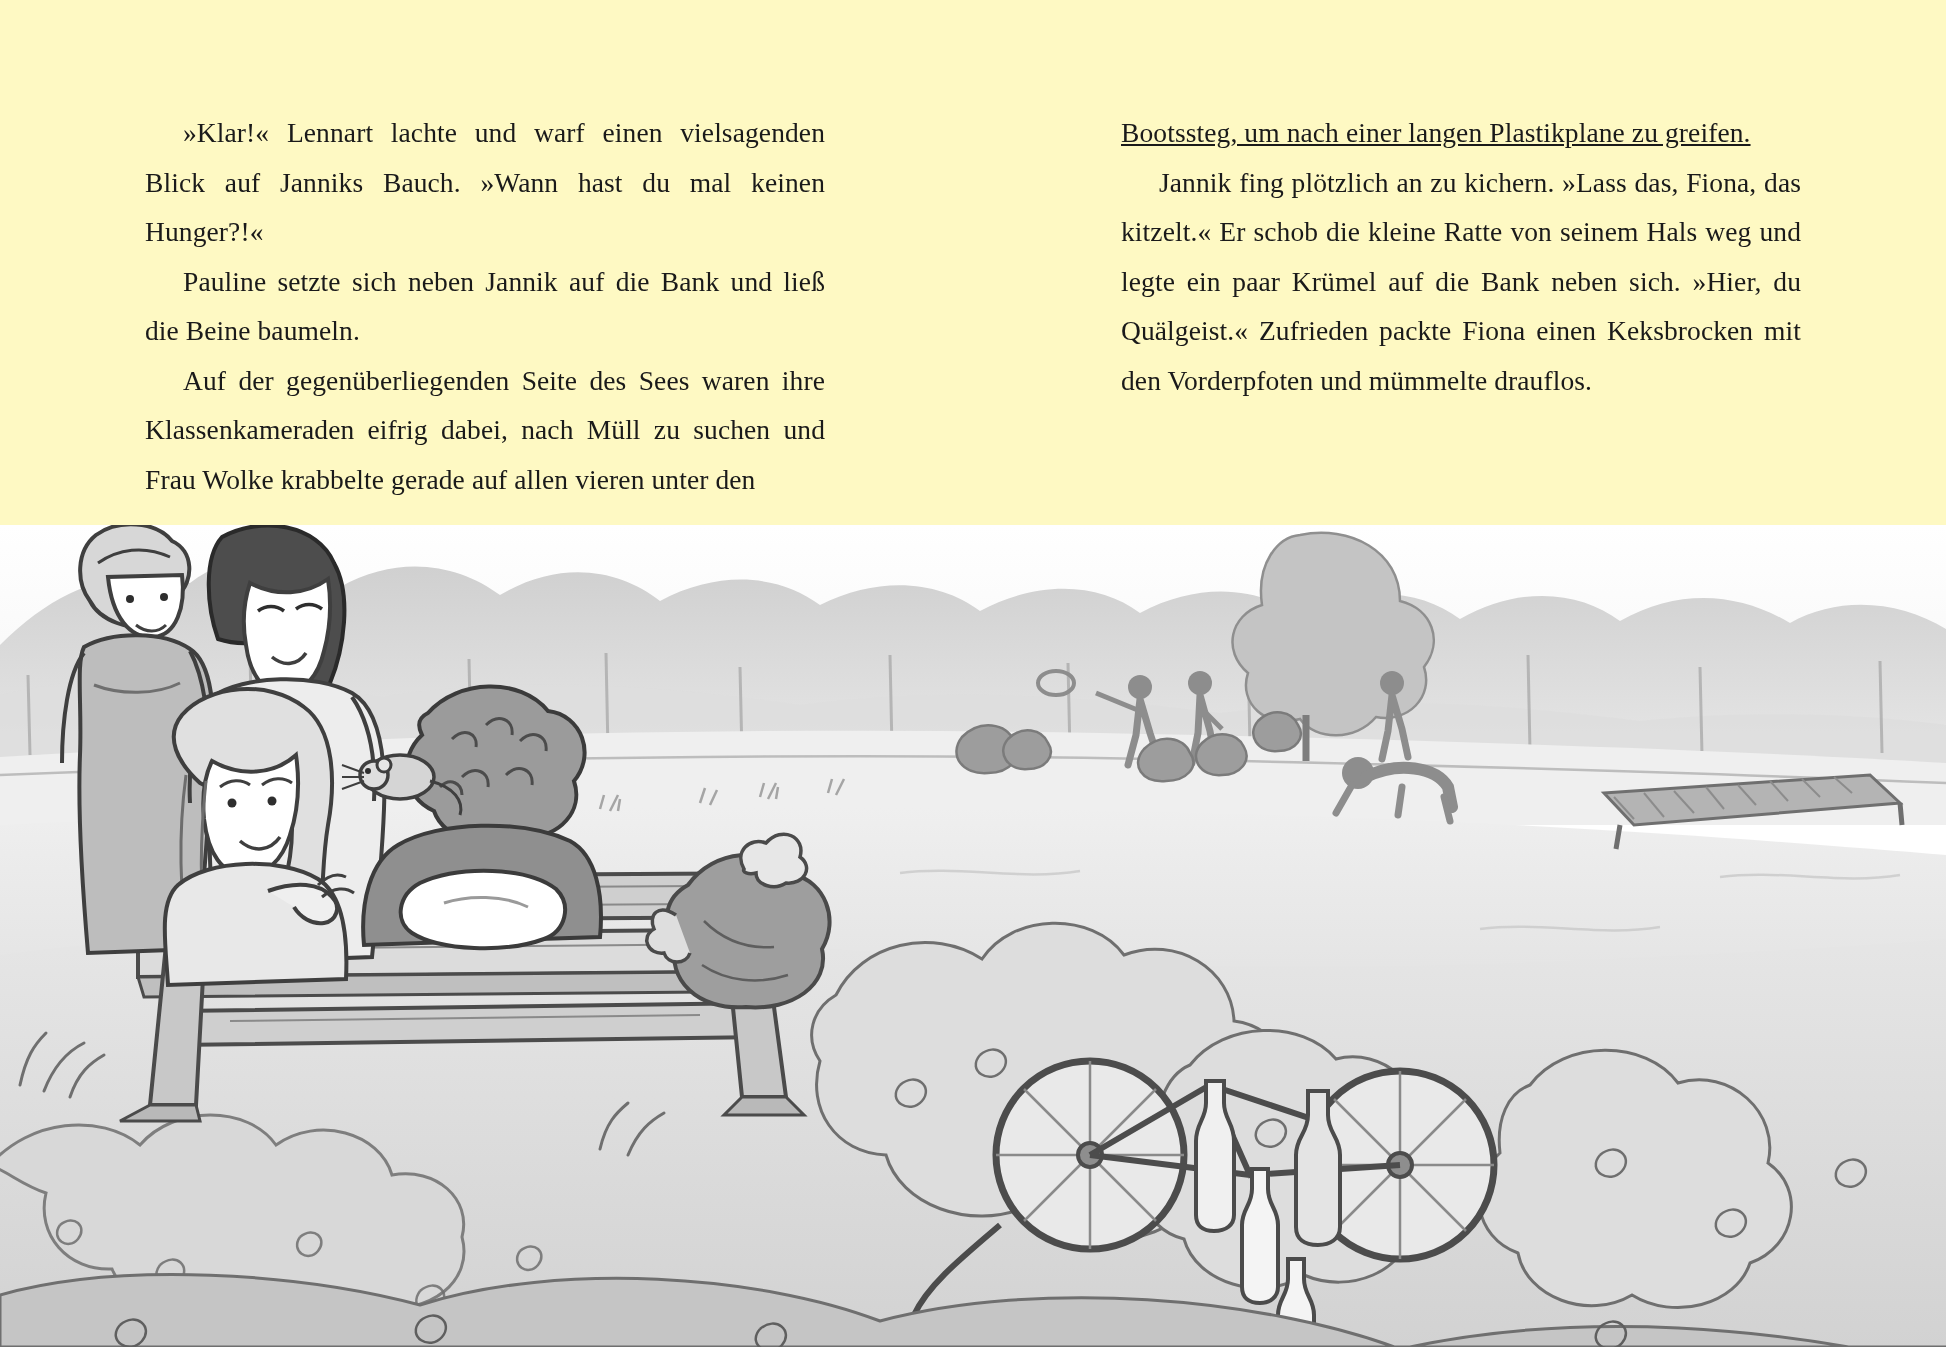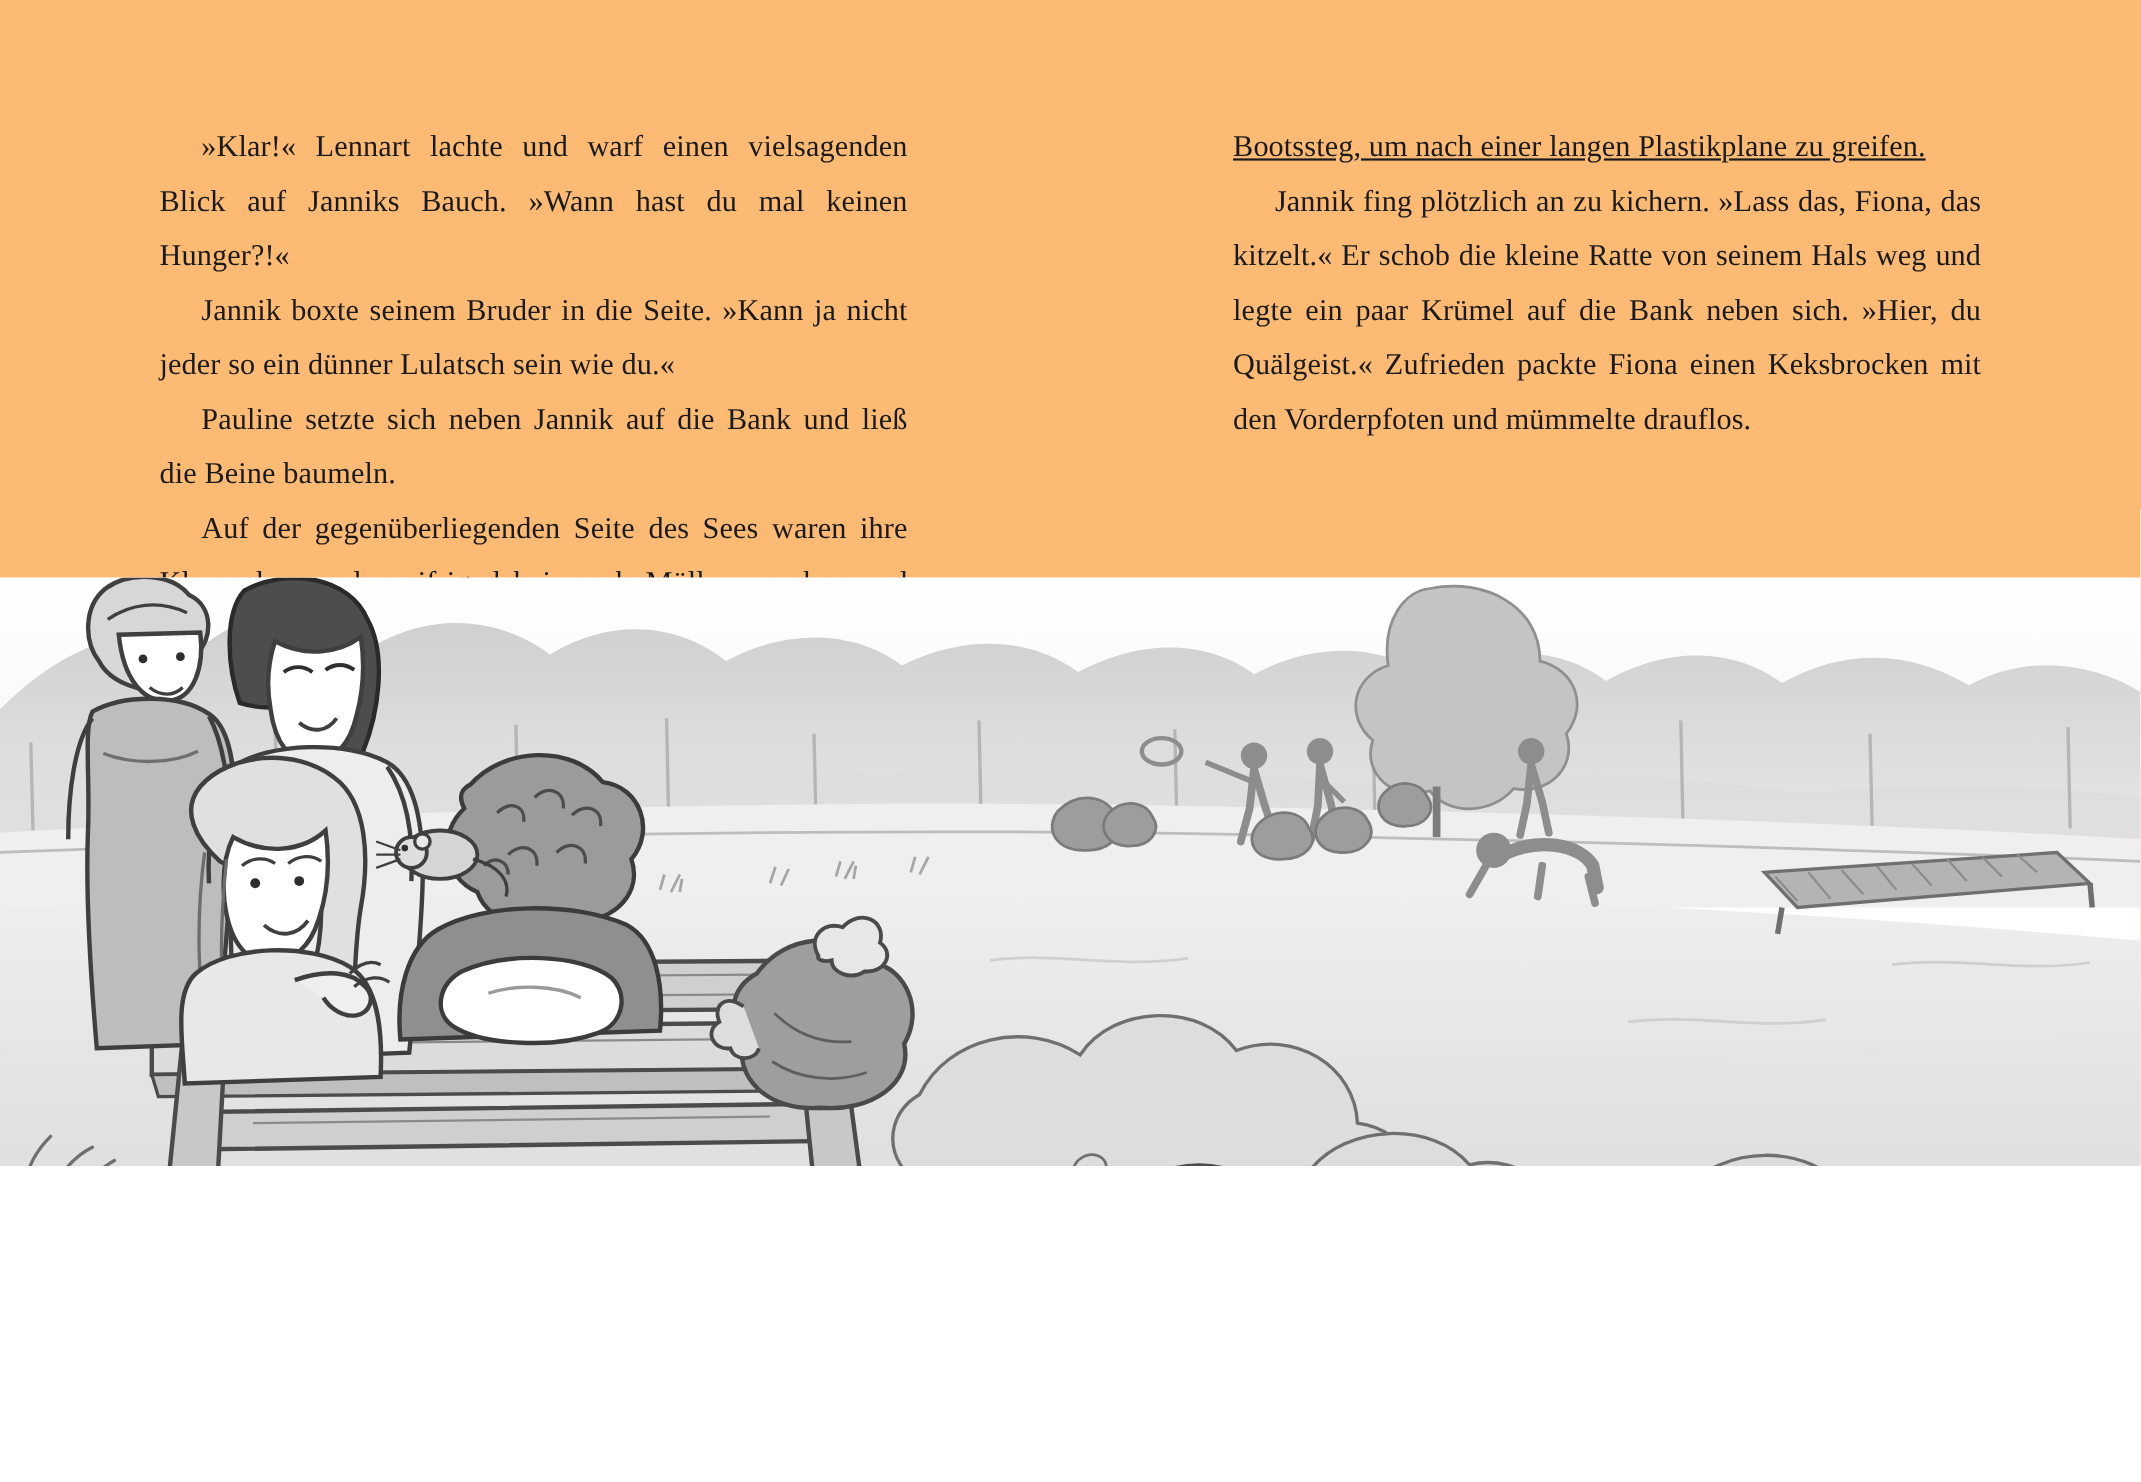--- a/index.html
+++ b/index.html
@@ -11,22 +11,22 @@
     width: 1946px;
     height: 1347px;
     overflow: hidden;
     font-family: "Liberation Serif", serif;
     color: #1a1a1a;
     position: relative;
   }
   .page {
     position: relative;
     width: 1946px;
-    height: 1060px;
-    background: #fdba74;
+    height: 1347px;
+    background: #fef9c3;
     overflow: hidden;
   }
 
   
   .text-area {
     position: absolute;
     top: 108px;
     left: 0;
     width: 1946px;
     height: 430px;
@@ -69,21 +69,20 @@
 </style>
 </head>
 <body>
 
 <div class="page">
 
   <div class="text-area">
 
     <div class="column">
       <p class="indent">»Klar!« Lennart lachte und warf einen vielsagenden Blick auf Janniks Bauch. »Wann hast du mal keinen Hunger?!«</p>
-      <p class="indent">Jannik boxte seinem Bruder in die Seite. »Kann ja nicht jeder so ein dünner Lulatsch sein wie du.«</p>
       <p class="indent">Pauline setzte sich neben Jannik auf die Bank und ließ die Beine baumeln.</p>
       <p class="indent">Auf der gegenüberliegenden Seite des Sees waren ihre Klassenkameraden eifrig dabei, nach Müll zu suchen und Frau Wolke krabbelte gerade auf allen vieren unter den</p>
     </div>
 
     <div class="column">
       <p class="noindent">Bootssteg, um nach einer langen Plastikplane zu greifen.</p>
       <p class="indent">Jannik fing plötzlich an zu kichern. »Lass das, Fiona, das kitzelt.«  Er schob die kleine Ratte von seinem Hals weg und legte ein paar Krümel auf die Bank neben sich. »Hier, du Quälgeist.« Zufrieden packte Fiona einen Keksbrocken mit den Vorderpfoten und mümmelte drauflos.</p>
     </div>
 
   </div>

